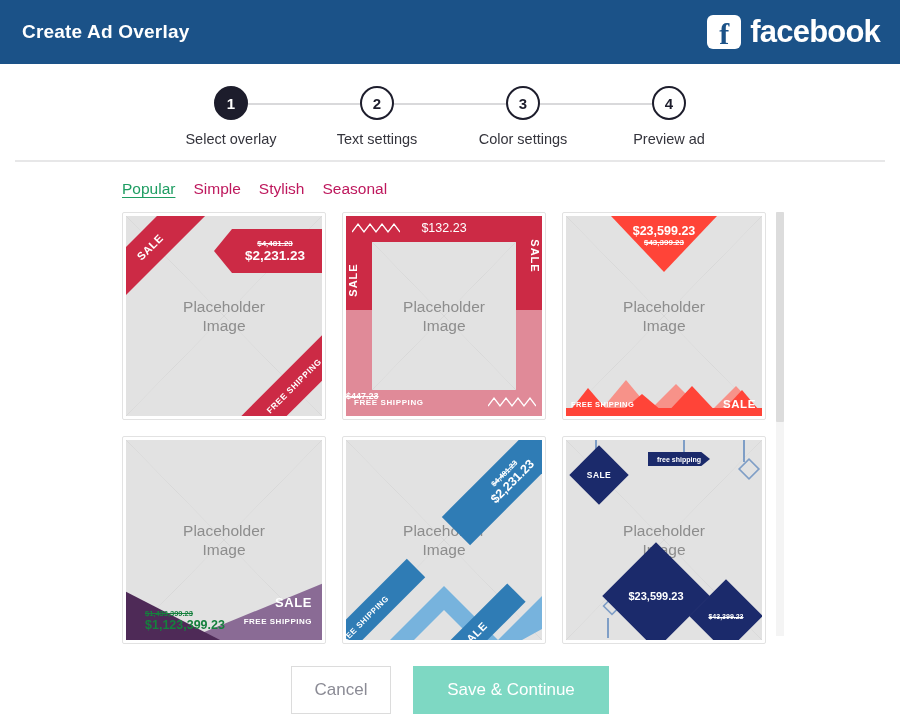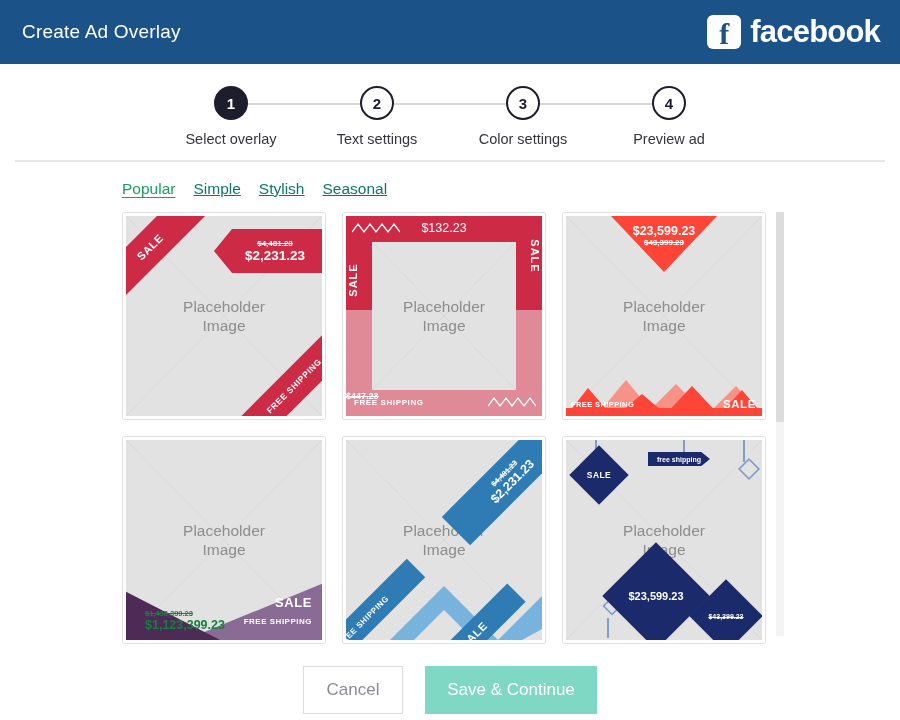--- a/index.html
+++ b/index.html
@@ -12,21 +12,21 @@
   * { box-sizing: border-box; }
 
   
   .header {
     width: 900px; height: 64px;
     background: #1b5288;
     display: flex; align-items: center; justify-content: space-between;
     padding: 0 20px 0 22px;
   }
   .header-title {
-    color: #ffffff; font-size: 19px; font-weight: normal; letter-spacing: .2px;
+    color: #ffffff; font-size: 19px; font-weight: bold; letter-spacing: .2px;
   }
   .fb-logo { display: flex; align-items: center; gap: 9px; }
   .fb-mark {
     width: 34px; height: 34px; background: #ffffff; border-radius: 6px;
     position: relative;
   }
   .fb-mark::after {
     content: "f";
     position: absolute; left: 0; right: 0; bottom: -2px;
     text-align: center;
@@ -62,21 +62,21 @@
   }
 
   .divider {
     width: 870px; height: 2px; background: #e7e7e8; margin: 4px auto 0;
   }
 
   
   .tabs {
     display: flex; gap: 18px; padding: 18px 0 0 122px; align-items: baseline;
   }
-  .tab { font-size: 15.5px; color: #0f766e; cursor: pointer; text-decoration: underline; }
+  .tab { font-size: 15.5px; color: #be185d; cursor: pointer; }
   .tab.active {
     color: #1e9d62; text-decoration: underline; text-underline-offset: 3px;
   }
 
   
   .grid-area {
     position: relative;
     margin: 14px 0 0 122px;
     width: 662px;
   }
@@ -131,21 +131,21 @@
     margin-top: 22px;
   }
   .btn {
     height: 48px; border-radius: 0; font-size: 17px;
     display: flex; align-items: center; justify-content: center; cursor: pointer;
   }
   .btn-cancel {
     width: 100px; background: #ffffff; border: 1px solid #dcdcdc; color: #8b8b95;
   }
   .btn-save {
-    width: 172px; background: #7ed8c3; border: none; color: #ffffff;
+    width: 196px; background: #7ed8c3; border: none; color: #ffffff;
   }
 </style>
 </head>
 <body>
 
 <div class="header">
   <div class="header-title">Create Ad Overlay</div>
   <div class="fb-logo">
     <div class="fb-mark"></div>
     <div class="fb-word">facebook</div>

